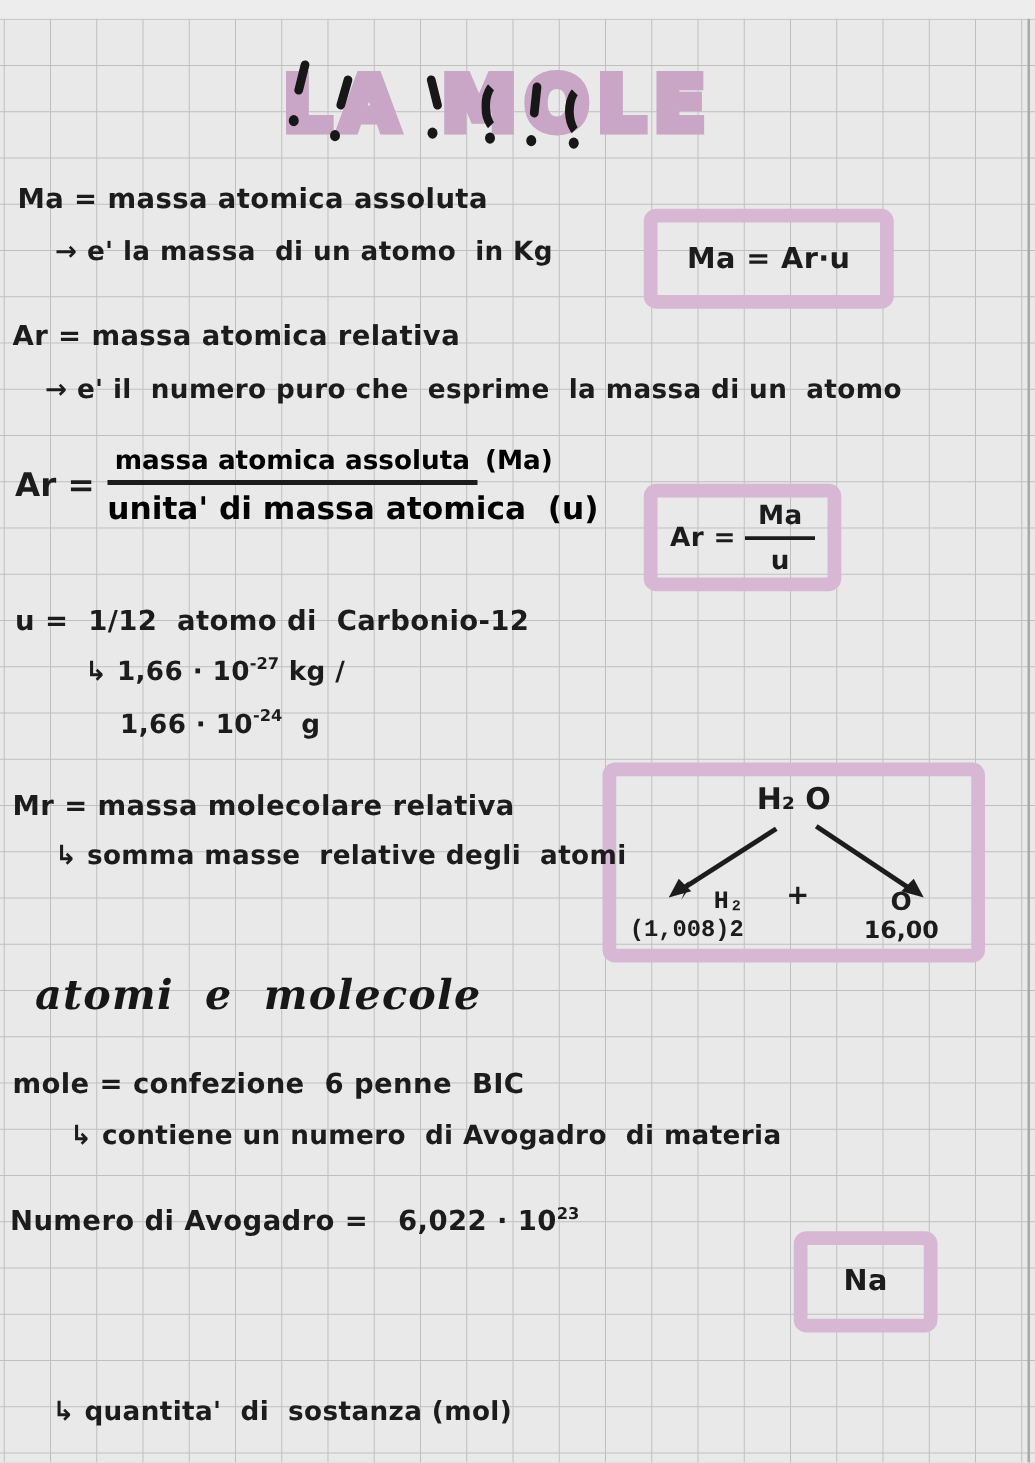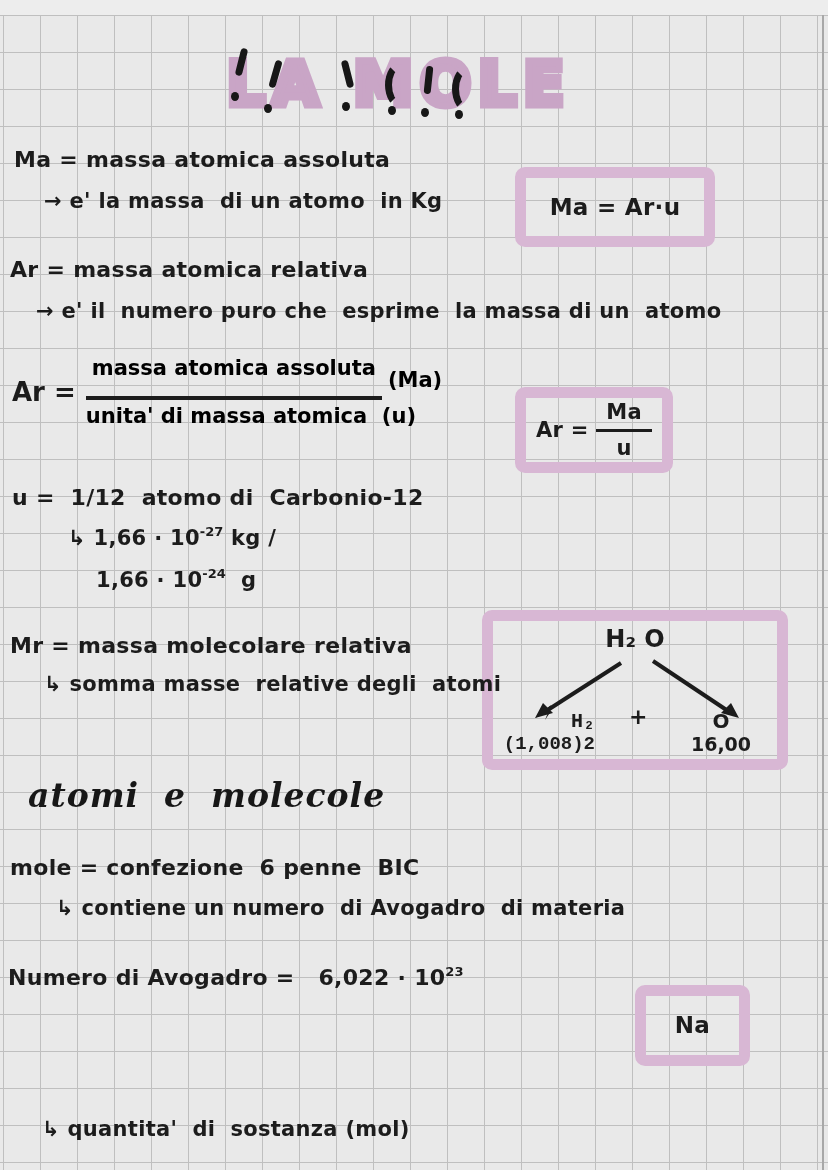--- a/index.html
+++ b/index.html
@@ -54,23 +54,23 @@
   }
 
   
   .frac { display:inline-flex; flex-direction:column; align-items:center; vertical-align:middle; }
   .frac .num { border-bottom:3px solid #1c1c1c; padding:0 10px 3px; }
   .frac .den { padding-top:3px; }
 
   .arfrac-row { position:absolute; display:flex; align-items:center; gap:10px; }
   .arfrac-row .lhs { font-weight:700; font-size:26px; color:#1c1c1c; white-space:pre; }
   .numline { display:flex; align-items:flex-end; }
-  .numline .und { border-bottom:4px solid #1c1c1c; padding:0 6px 16px; font-weight:700; font-size:21px; white-space:pre; }
+  .numline .und { border-bottom:4px solid #1c1c1c; padding:0 6px 4px; font-weight:700; font-size:21px; white-space:pre; }
   .numline .note { font-weight:700; font-size:21px; padding:0 0 8px 6px; white-space:pre; }
-  .denline { text-align:left; font-weight:700; font-size:21px; padding-top:4px; white-space:pre; }
+  .denline { text-align:right; font-weight:700; font-size:25px; padding-top:4px; white-space:pre; }
 
   sup.e { font-size:13px; vertical-align:9px; letter-spacing:0; }
 
   
   .h2o-top   { position:absolute; left:0; right:0; top:4px; text-align:center; font-weight:700; font-size:24px; color:#1c1c1c; }
   .h2o-left  { position:absolute; left:2px; bottom:4px; width:100px; text-align:right; font-weight:700; color:#1c1c1c;font-family:Liberation Mono, monospace; }
   .h2o-right { position:absolute; right:8px; bottom:4px; width:96px; text-align:center; font-weight:700; color:#1c1c1c; }
   .h2o-left .lbl, .h2o-right .lbl { font-size:20px; }
   .h2o-left .val, .h2o-right .val { font-size:19px; }
   .h2o-plus  { position:absolute; left:136px; bottom:30px; font-weight:700; font-size:22px; color:#1c1c1c; }

